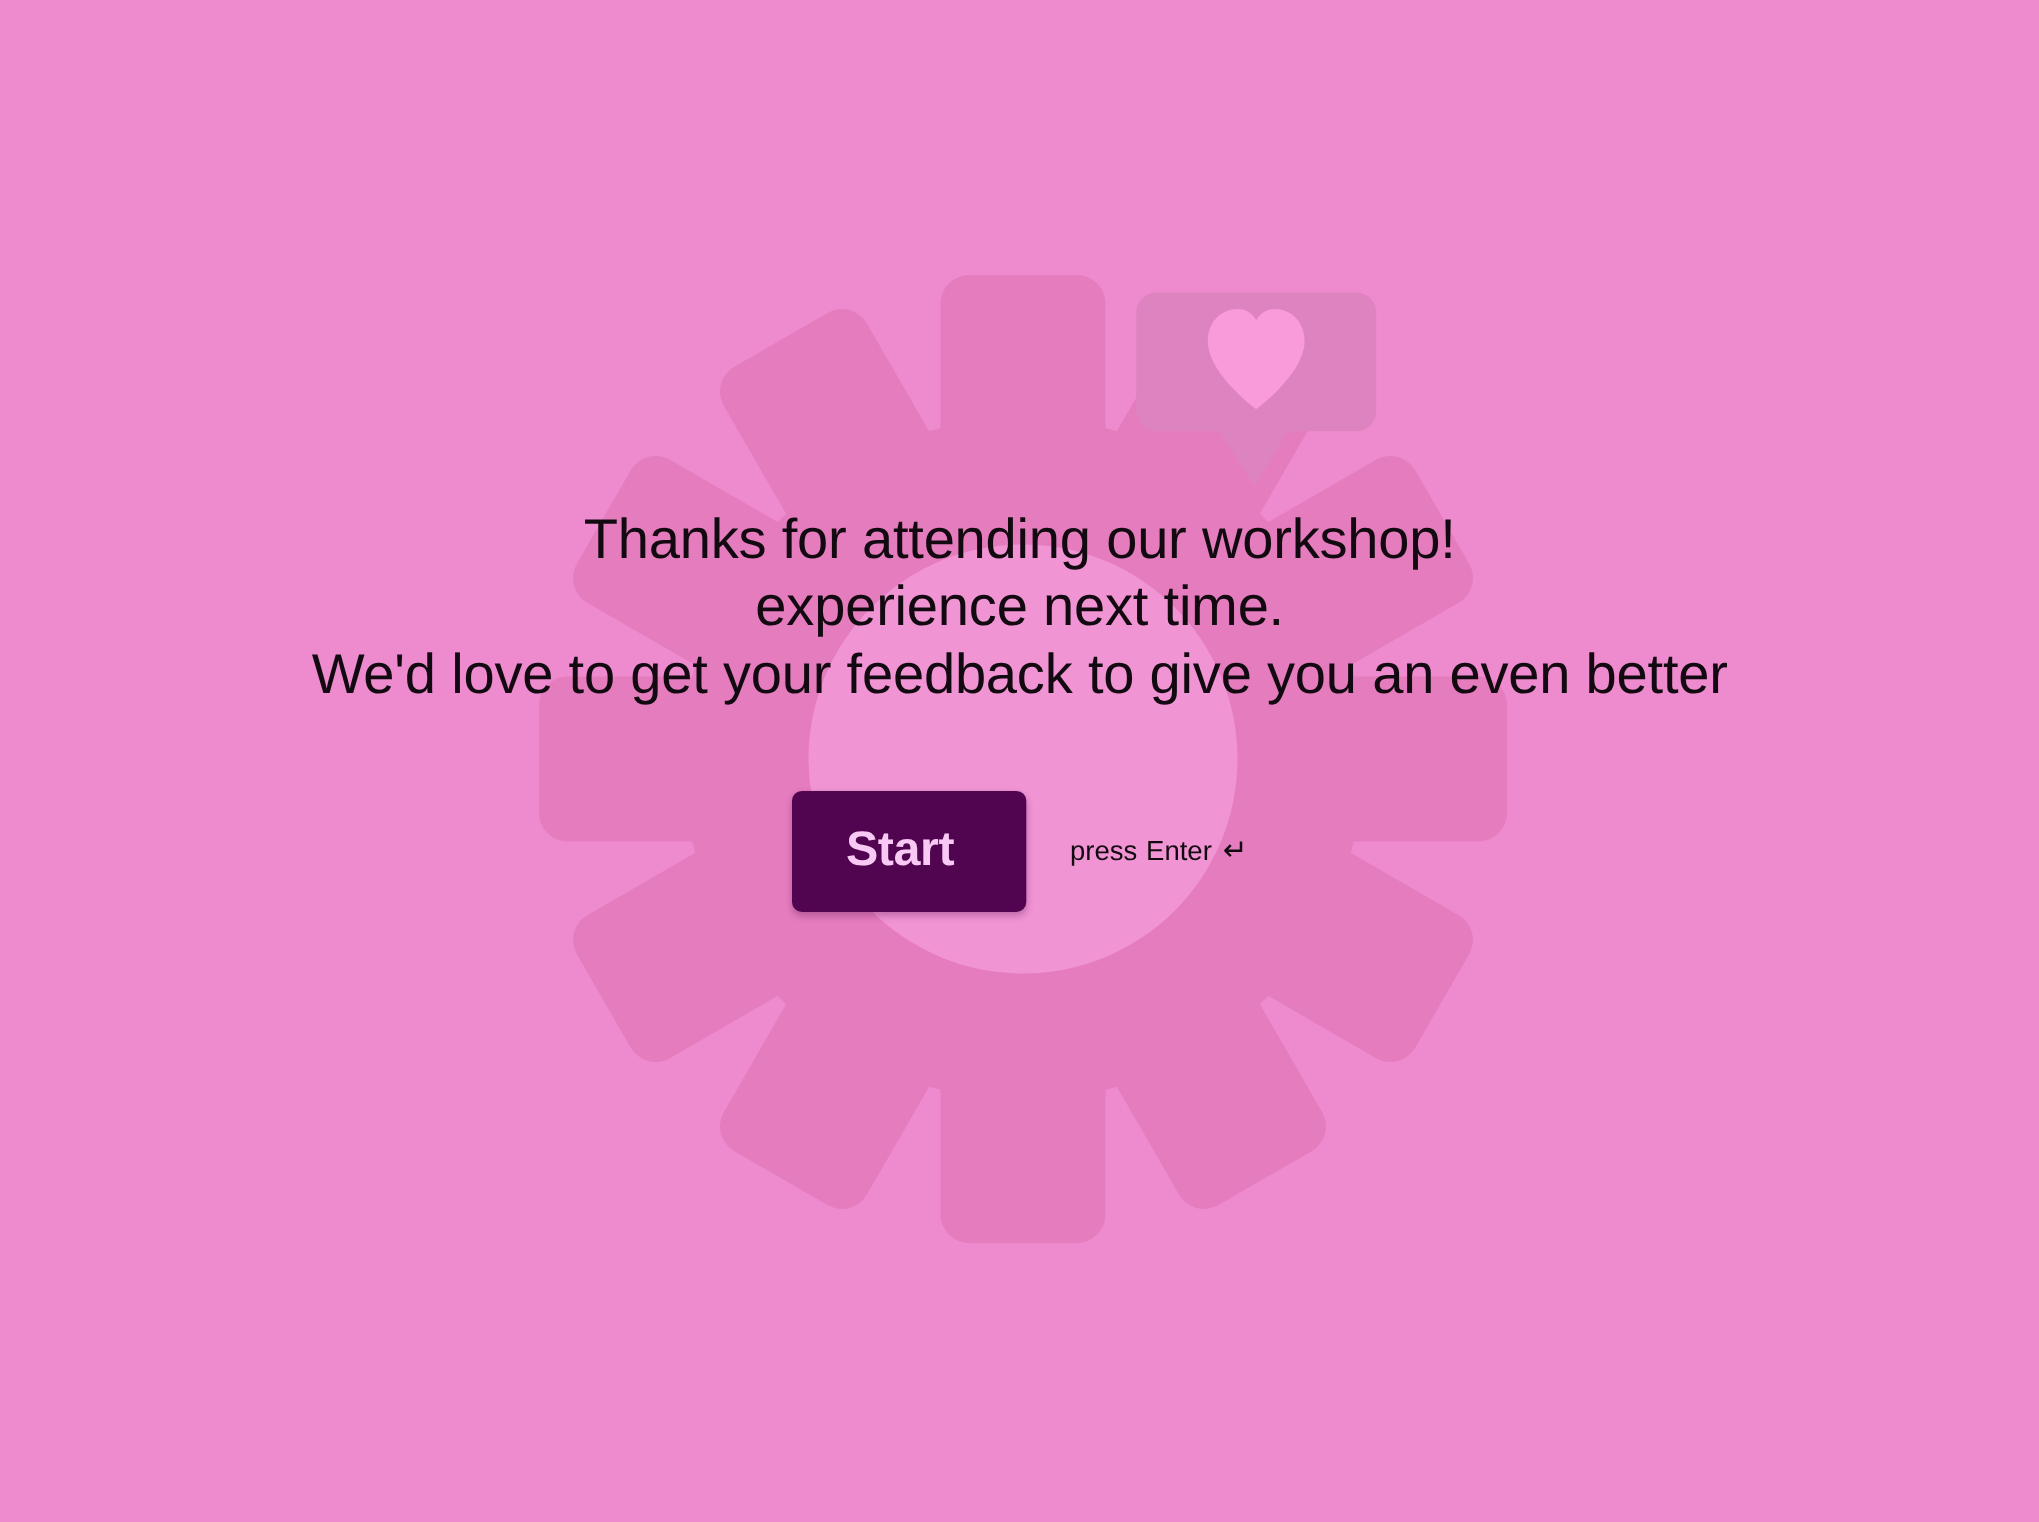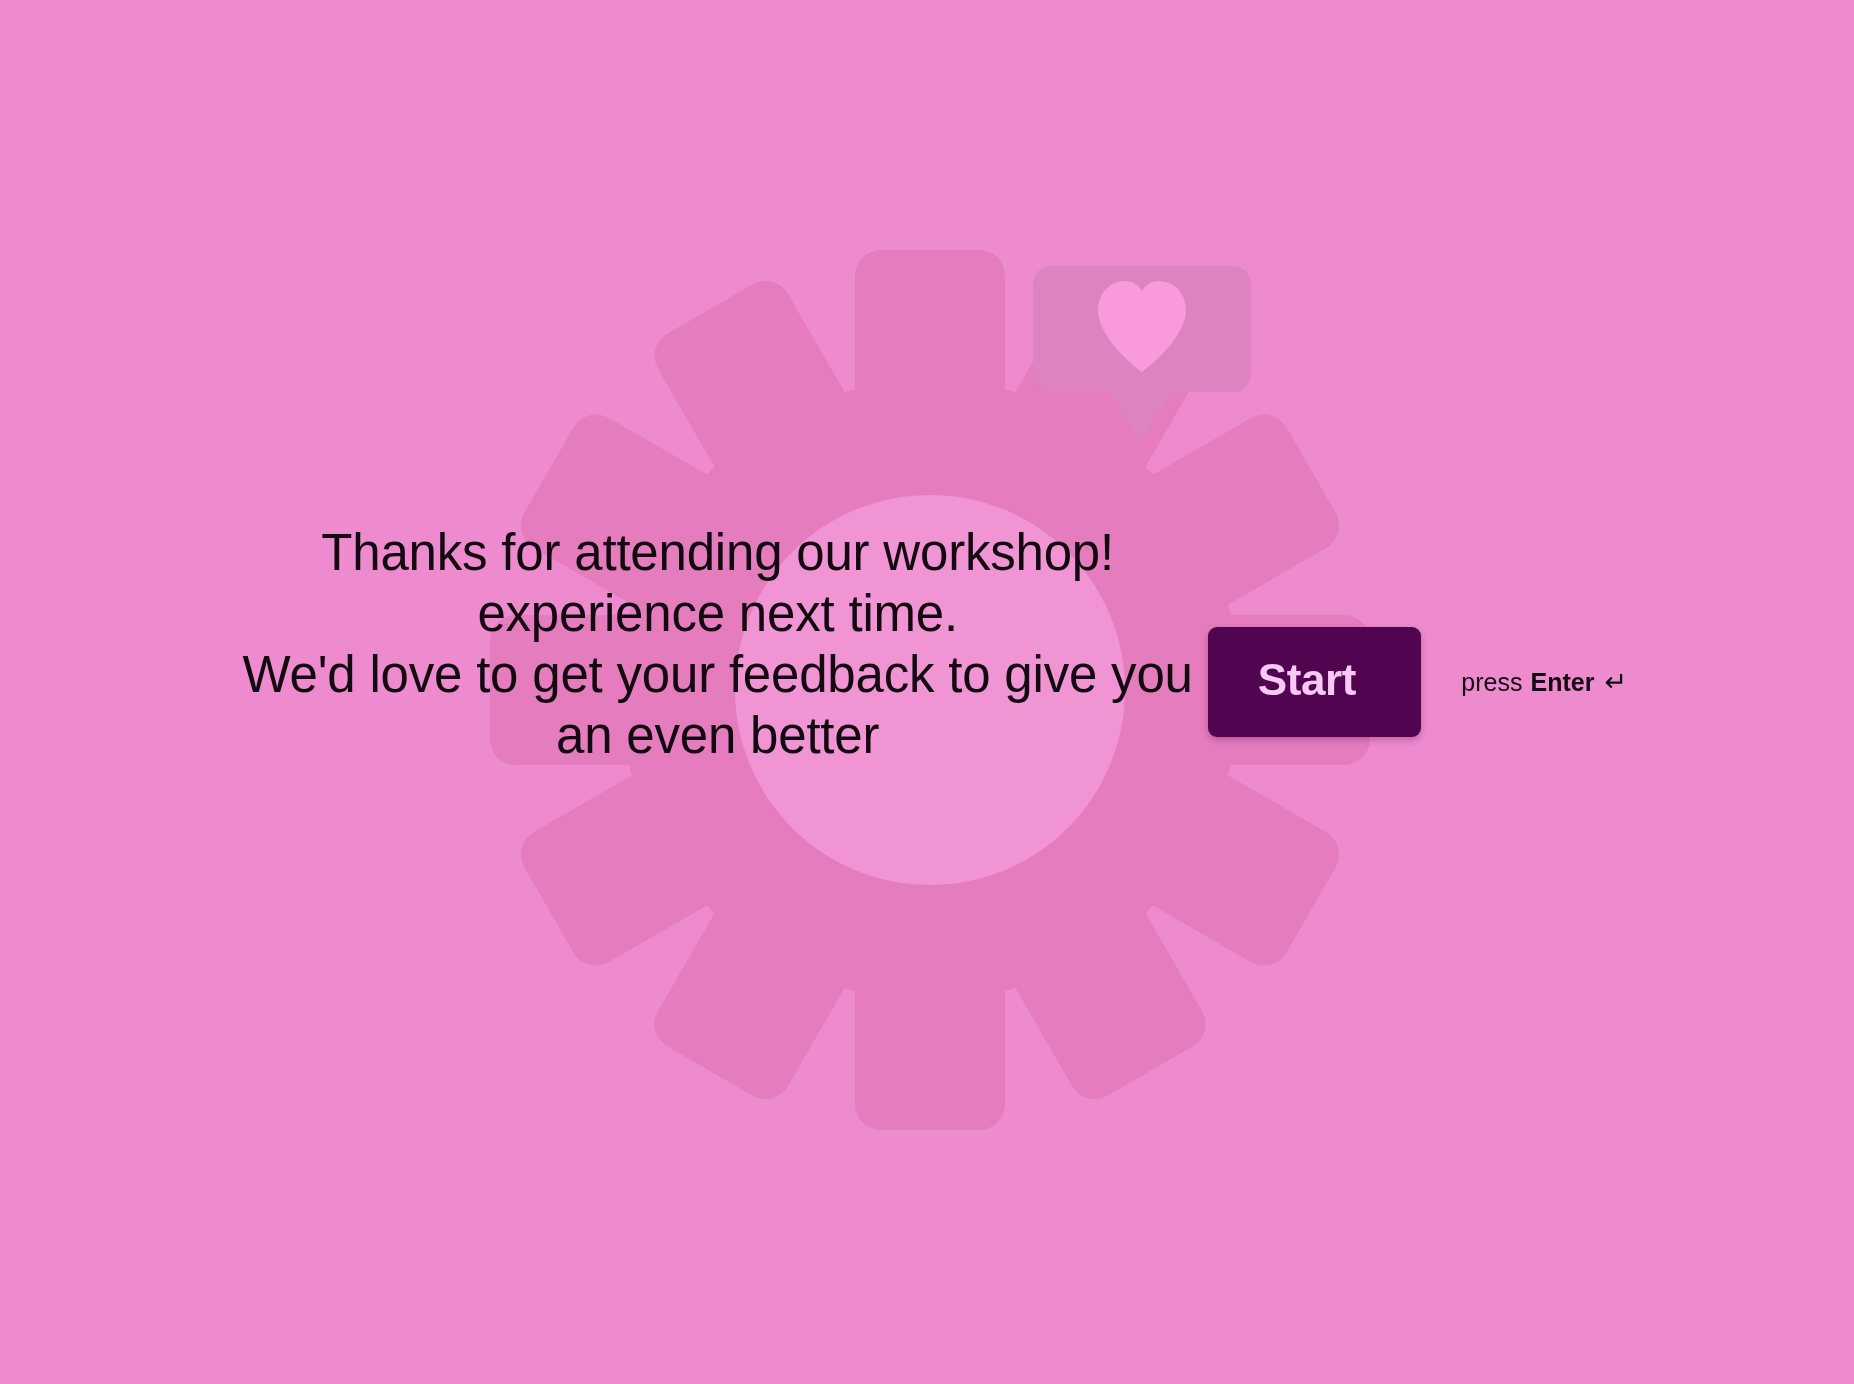--- a/index.html
+++ b/index.html
@@ -44,20 +44,21 @@
     display: flex;
     flex-direction: column;
     align-items: center;
     justify-content: center;
     z-index: 2;
   }
 
   .intro-block {
     width: 1400px;
     display: flex;
+    flex-direction: column;
     align-items: center;
     transform: translateY(-48px);
   }
 
   .headline {
     font-size: 51px;
     line-height: 1.2;
     color: #120a10;
     text-align: center;
     font-weight: 400;
@@ -99,21 +100,21 @@
     font-size: 25px;
     color: #120a10;
     white-space: nowrap;
     display: flex;
     align-items: baseline;
     gap: 8px;
     line-height: 1;
   }
 
   .enter-hint .press-word { font-weight: 400; }
-  .enter-hint .key-word { font-weight: 700; }
+  .enter-hint .key-word { font-weight: 400; }
   .enter-hint .return-glyph {
     font-weight: 400;
     font-size: 27px;
     margin-left: 2px;
   }
 </style>
 </head>
 <body>
 
 <div class="watermark">

